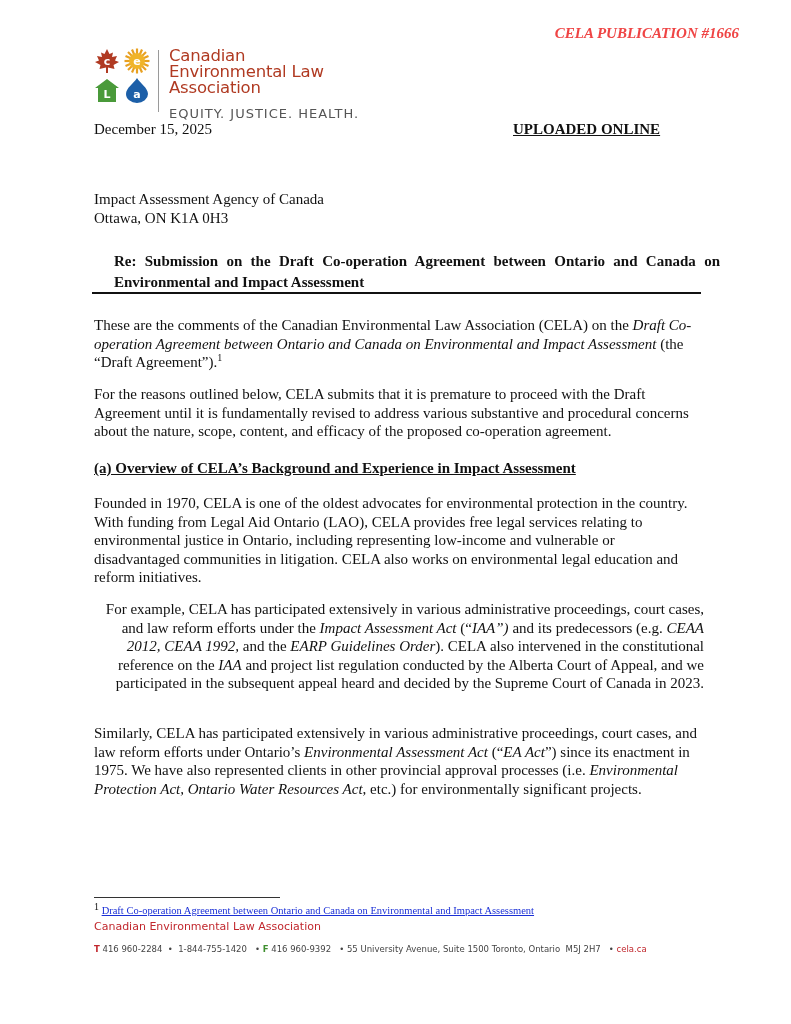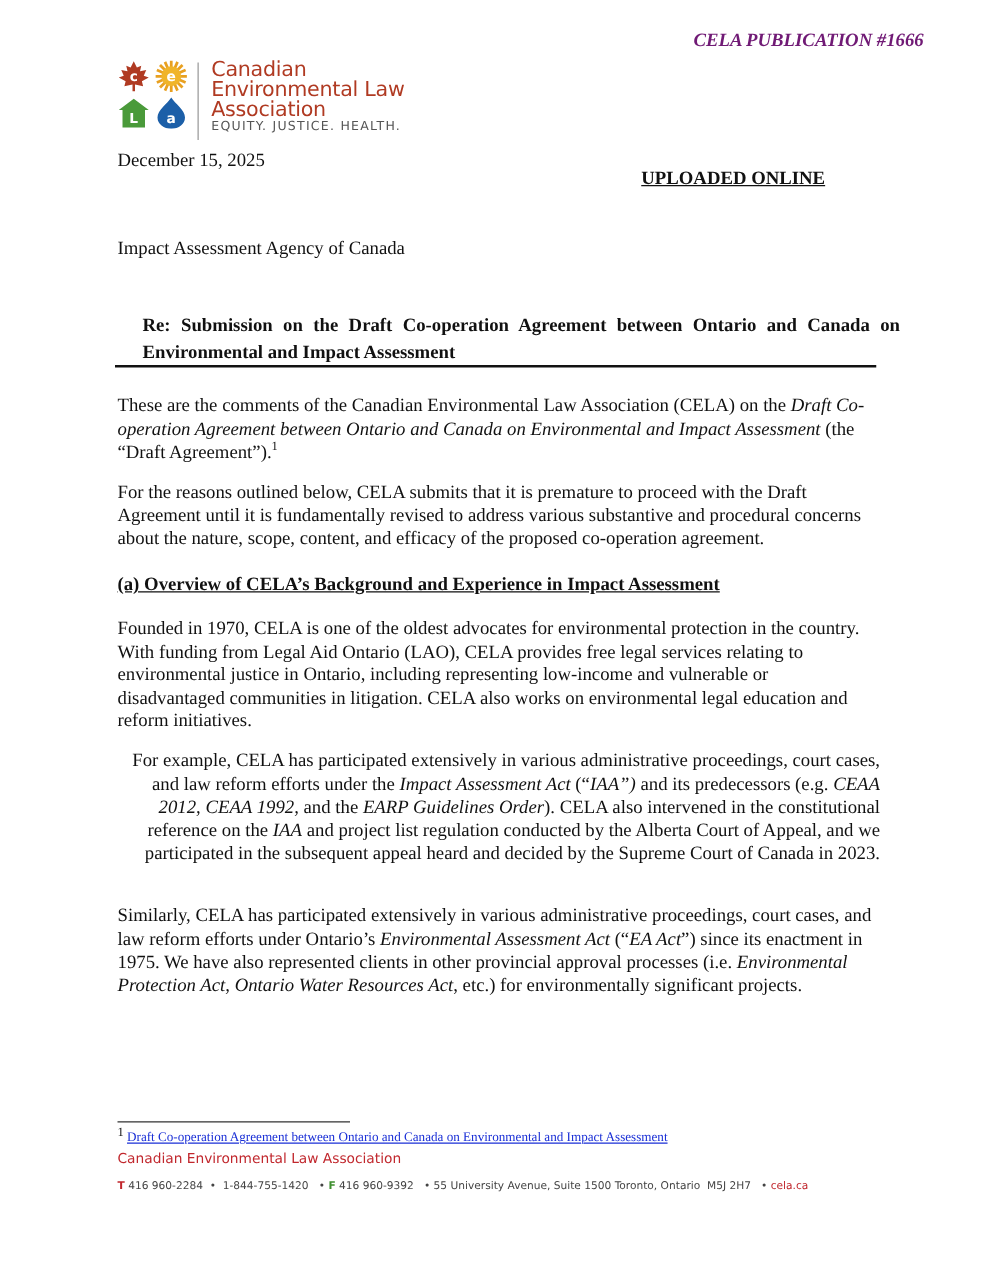--- a/index.html
+++ b/index.html
@@ -1,26 +1,26 @@
 <!DOCTYPE html>
 <html><head>
 <meta charset="utf-8">
 <style>
   html, body { margin: 0; padding: 0; background: #ffffff; }
   body { width: 791px; height: 1024px; position: relative; overflow: hidden; font-family: "Liberation Serif", serif; color: #111; }
-  .pub-number { position: absolute; top: 25px; right: 52px; font-family: "Liberation Serif", serif; font-style: italic; font-weight: bold; font-size: 15px; color: #701a75; }
+  .pub-number { position: absolute; top: 25px; right: 52px; font-family: "Liberation Serif", serif; font-style: italic; font-weight: bold; font-size: 15px; color: #ef4444; }
   .logo { position: absolute; top: 48px; left: 94px; display: flex; align-items: flex-start; }
   .logo-grid { display: grid; grid-template-columns: 26px 26px; grid-template-rows: 26px 26px; gap: 3px 4px; }
   .logo-cell { display: flex; align-items: center; justify-content: center; font-family: "DejaVu Sans", sans-serif; font-weight: bold; font-size: 13px; color: #fff; }
   .logo-divider { width: 1px; height: 62px; background: #9a9a9a; margin: 2px 10px 0 8px; }
   .logo-text { display: flex; flex-direction: column; }
   .logo-name { font-family: "DejaVu Sans", sans-serif; color: #b03a22; font-size: 16.5px; line-height: 16px; letter-spacing: -0.2px; }
-  .logo-tagline { font-family: "DejaVu Sans", sans-serif; font-size: 10px; letter-spacing: 1px; color: #555; margin-top: 0; }
+  .logo-tagline { font-family: "DejaVu Sans", sans-serif; font-size: 13px; letter-spacing: 1px; color: #555; margin-top: 10px; }
   .date { position: absolute; top: 121px; left: 94px; font-size: 15px; }
-  .uploaded { position: absolute; top: 121px; left: 513px; font-size: 15px; font-weight: bold; text-decoration: underline; margin-top: 14px; }
+  .uploaded { position: absolute; top: 121px; left: 513px; font-size: 15px; font-weight: bold; text-decoration: underline; }
   .address { position: absolute; top: 148px; left: 94px; font-size: 15px; line-height: 19px; margin-top: 42px; }
   .subject { position: absolute; top: 251px; left: 94px; width: 606px; font-size: 15px; font-weight: bold; line-height: 21px; text-align: justify; text-align-last: left; margin-left: 20px; }
   .subject-rule { position: absolute; top: 292px; left: 92px; width: 609px; height: 2px; background: #111; }
   .para { position: absolute; left: 94px; width: 610px; font-size: 15px; line-height: 18.5px; }
   .p1 { top: 316px; }
   .p2 { top: 385px; }
   .heading { position: absolute; left: 94px; top: 460px; font-size: 15px; font-weight: bold; text-decoration: underline; }
   .p3 { top: 494px; }
   .p4 { top: 600px; text-align: right; }
   .p5 { top: 724px; }
@@ -83,20 +83,21 @@
     <span class="logo-name">Association</span>
     <span class="logo-tagline">EQUITY. JUSTICE. HEALTH.</span>
   </div>
 </div>
 
 <div class="date">December 15, 2025</div>
 <div class="uploaded">UPLOADED ONLINE</div>
 
 <div class="address">
   <div>Impact Assessment Agency of Canada</div>
+  <div>Ottawa, ON K1A 0H3</div>
 </div>
 
 <div class="subject">Re: Submission on the Draft Co-operation Agreement between Ontario and Canada on Environmental and Impact Assessment</div>
 <div class="subject-rule"></div>
 
 <div class="para p1"><span>These are the comments of the Canadian Environmental Law Association (CELA)  on the </span><i>Draft Co-operation Agreement between Ontario and Canada on Environmental and Impact Assessment</i><span> (the “Draft Agreement”).</span><sup>1</sup></div>
 
 <div class="para p2">For the reasons outlined below, CELA submits that it is premature to proceed with the Draft Agreement until it is fundamentally revised to address various substantive and procedural concerns about the nature, scope, content, and efficacy of the proposed co-operation agreement.</div>
 
 <div class="heading">(a) Overview of CELA’s Background and Experience in Impact Assessment</div>

